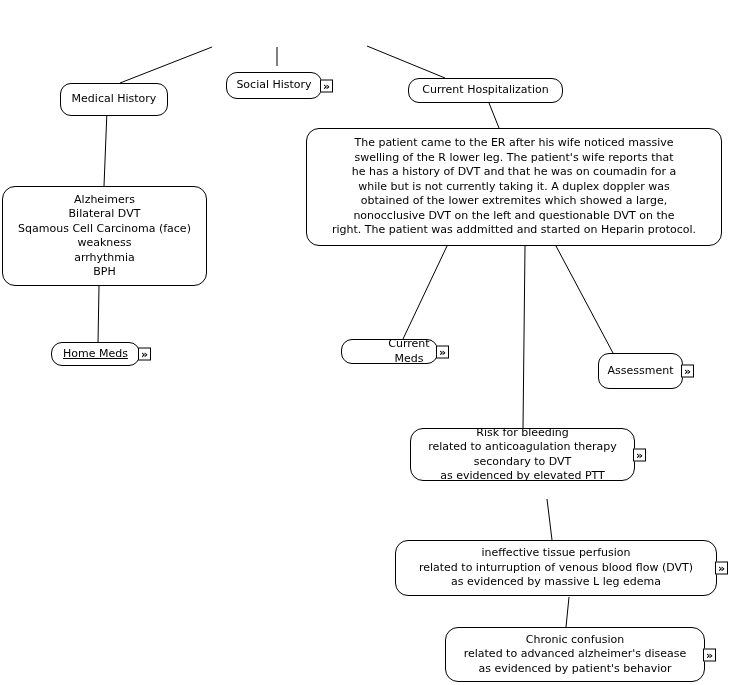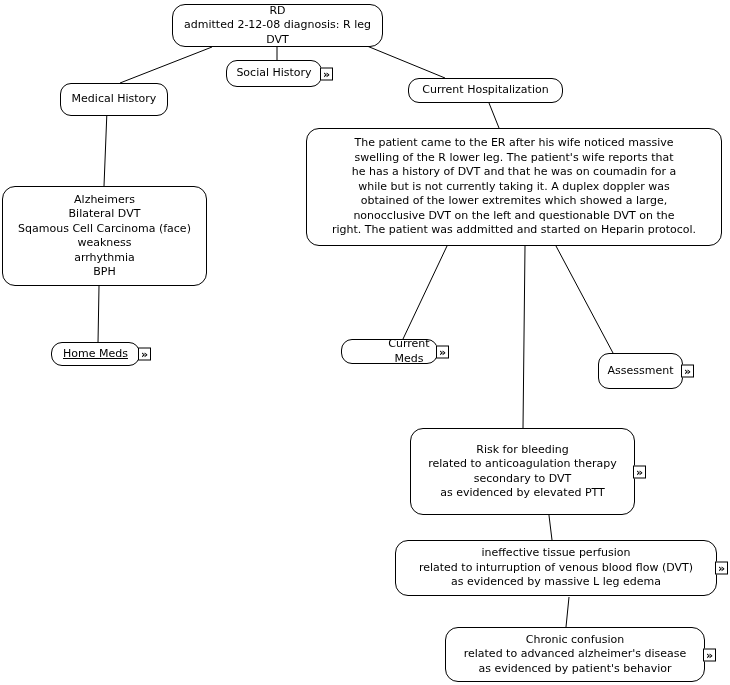--- a/index.html
+++ b/index.html
@@ -54,28 +54,28 @@
     font-weight: bold;
     font-size: 11px;
     line-height: 11px;
     text-align: center;
     white-space: normal;
     cursor: pointer;
   }
   
   #root                 { left: 172px; top: 4px;   width: 211px; height: 43px; }
   #medical-history      { left: 60px;  top: 83px;  width: 108px; height: 33px; }
-  #social-history       { left: 226px; top: 60px;  width: 96px;  height: 27px; }
+  #social-history       { left: 226px; top: 72px;  width: 96px;  height: 27px; }
   #current-hosp         { left: 408px; top: 78px;  width: 155px; height: 25px; text-align: center; }
   #hosp-note            { left: 306px; top: 128px; width: 416px; height: 118px; }
   #med-history-list     { left: 2px;   top: 186px; width: 205px; height: 100px; }
   #home-meds            { left: 51px;  top: 342px; width: 89px;  height: 24px; text-decoration: underline; }
   #current-meds         { left: 341px; top: 339px; width: 97px;  height: 25px; padding-left: 39px; }
   #assessment           { left: 598px; top: 353px; width: 85px;  height: 36px; }
-  #risk-bleeding        { left: 410px; top: 428px; width: 225px; height: 87px; }
+  #risk-bleeding        { left: 410px; top: 428px; width: 225px; height: 53px; }
   #tissue-perfusion     { left: 395px; top: 540px; width: 322px; height: 56px; }
   #chronic-confusion    { left: 445px; top: 627px; width: 260px; height: 55px; }
 </style>
 </head>
 <body>
 
 <div id="canvas">
 
   <svg id="lines" viewBox="0 0 730 685" xmlns="http://www.w3.org/2000/svg">
     <g stroke="#000000" stroke-width="1" fill="none">
@@ -86,24 +86,20 @@
       <line x1="99" y1="286" x2="98" y2="343"></line>
       <line x1="489" y1="103" x2="499" y2="128"></line>
       <line x1="447" y1="246" x2="403" y2="339"></line>
       <line x1="525" y1="246" x2="523" y2="428"></line>
       <line x1="556" y1="246" x2="613" y2="353"></line>
       <line x1="547" y1="499" x2="552" y2="540"></line>
       <line x1="569" y1="597" x2="566" y2="627"></line>
     </g>
   </svg>
 
-  <div class="node node-lg" id="root">
-    <span>RD</span>
-    <span>admitted 2-12-08 diagnosis: R leg DVT</span>
-  </div>
 
   <div class="node" id="medical-history">
     <span>Medical History</span>
   </div>
 
   <div class="node" id="social-history">
     <span>Social History</span>
     <span class="expand">»</span>
   </div>
 

